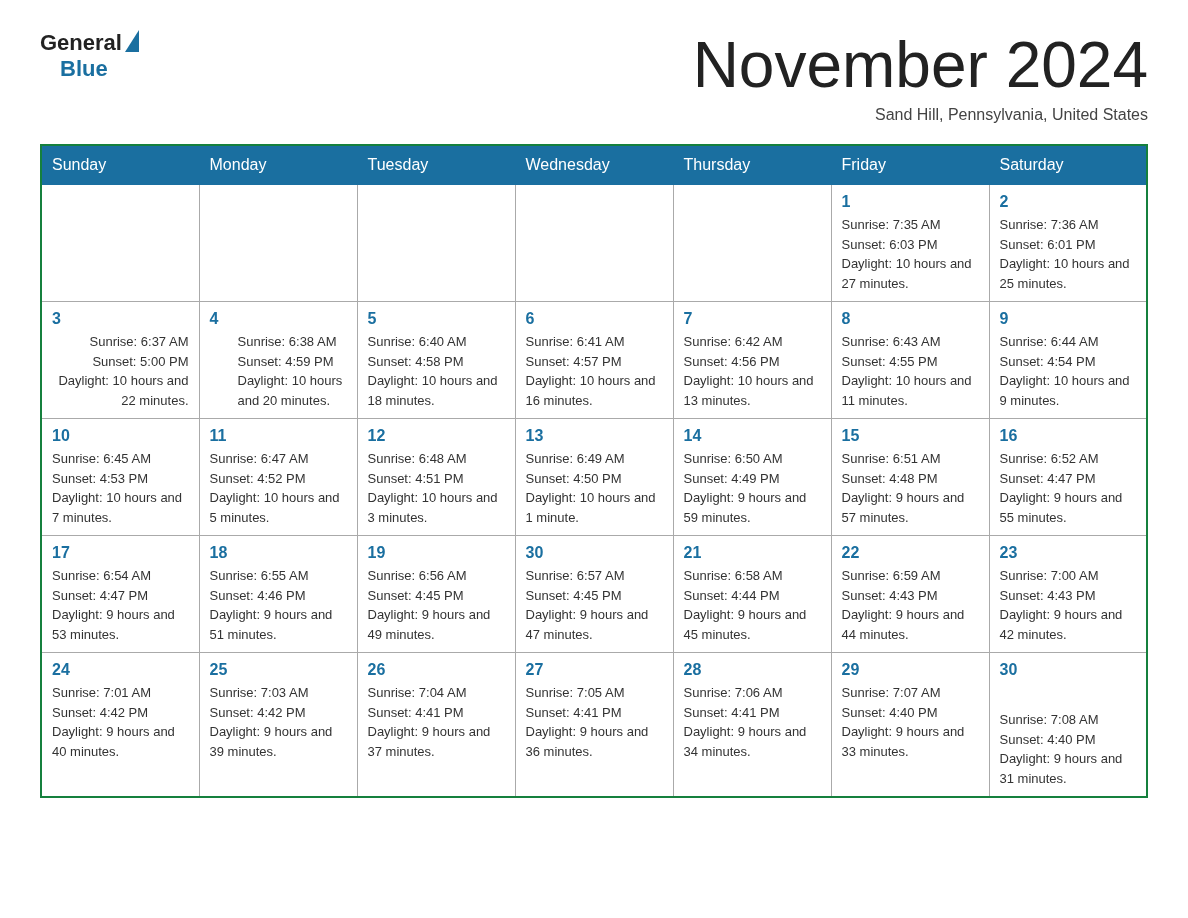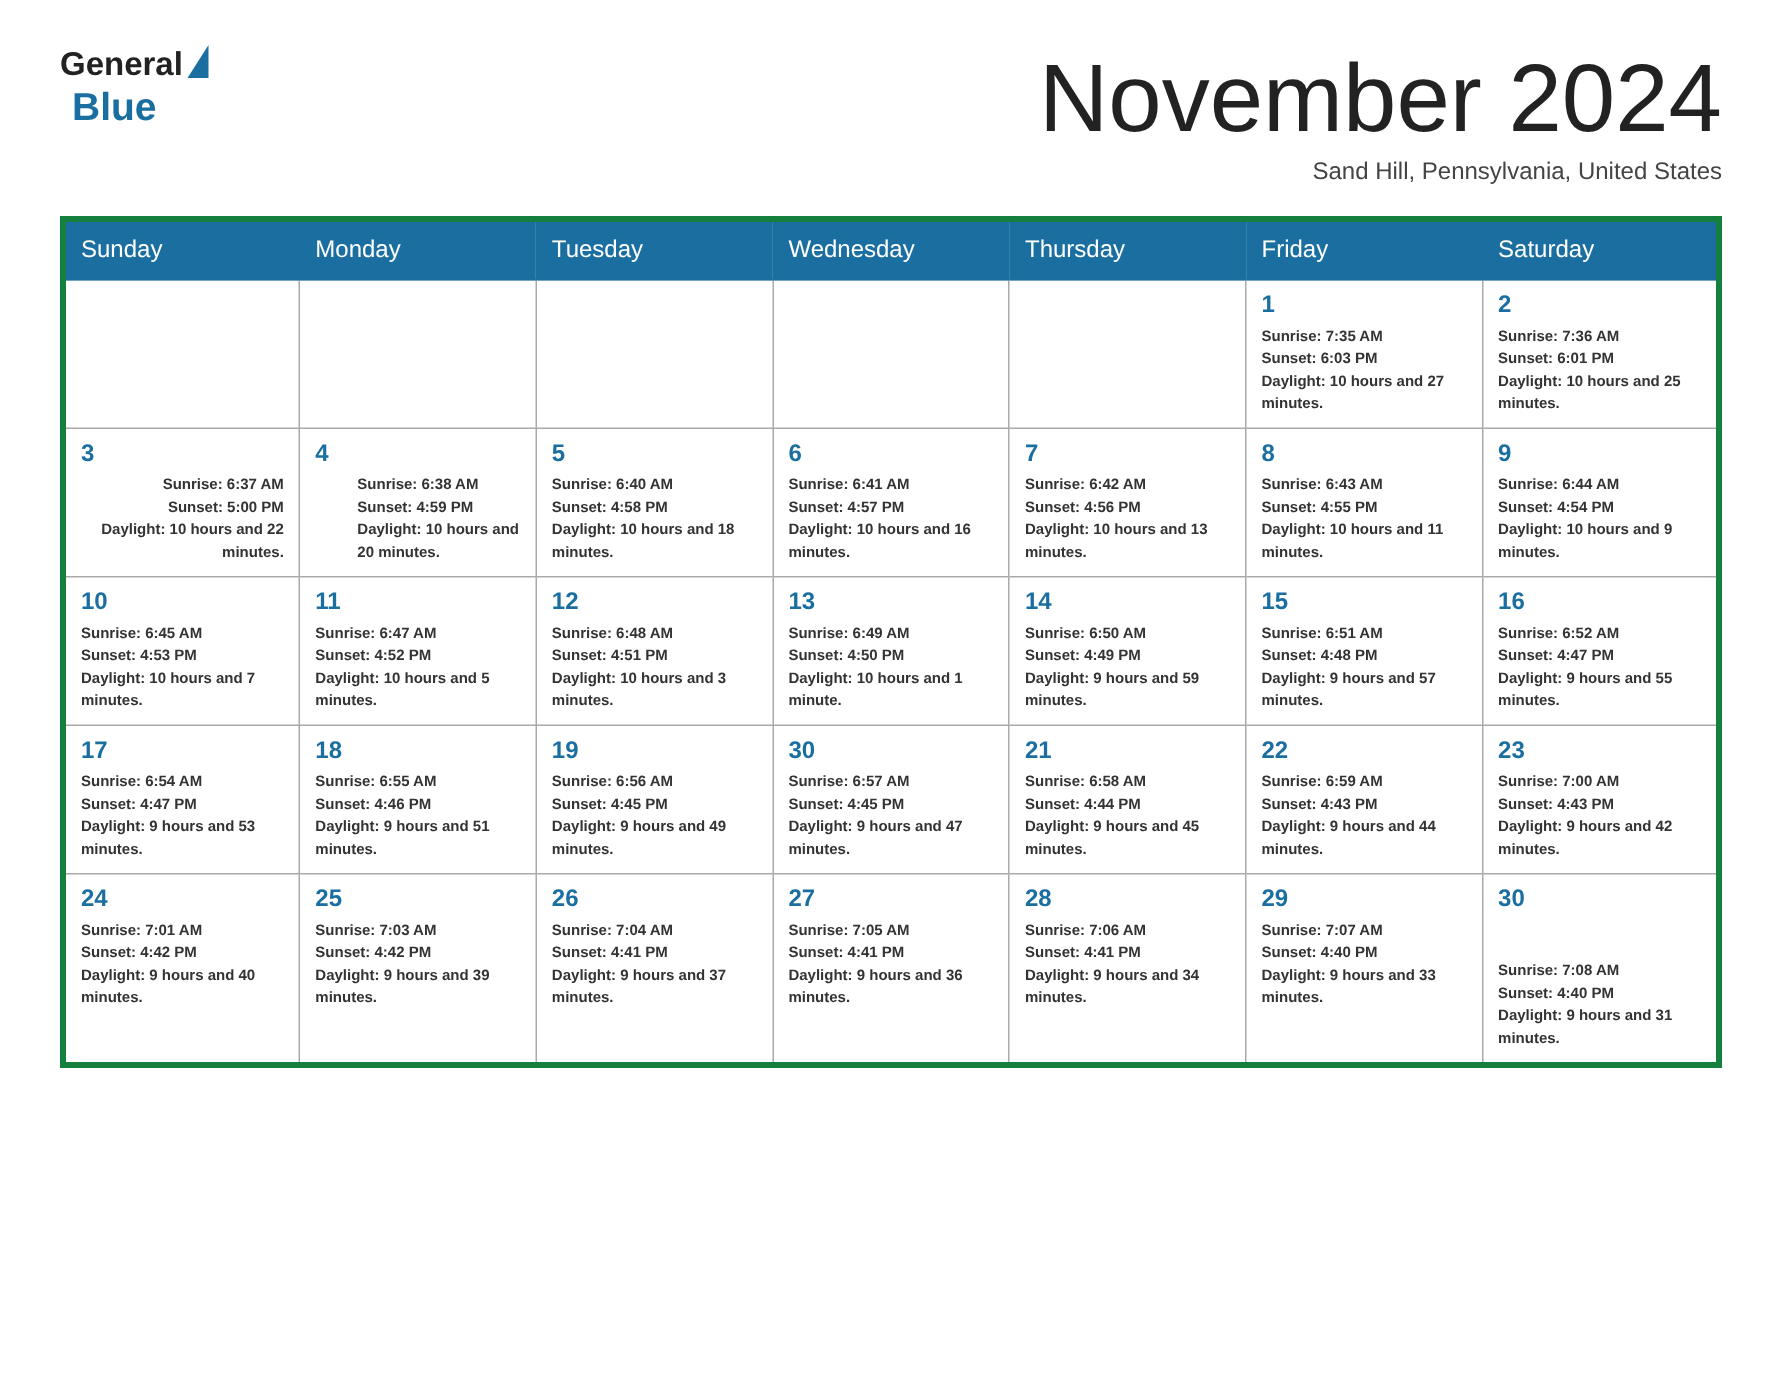--- a/index.html
+++ b/index.html
@@ -33,43 +33,43 @@
     }
     .logo-triangle {
       width: 0;
       height: 0;
       border-left: 14px solid transparent;
       border-bottom: 22px solid #1a6fa0;
       margin-left: 3px;
       margin-top: -4px;
     }
     .logo-blue {
-      font-size: 26px;
+      font-size: 22px;
       font-weight: bold;
       color: #1a6fa0;
-      margin-left: 8px;
+      margin-left: 20px;
     }
     .title-area {
       text-align: right;
     }
     .month-title {
       font-size: 64px;
       font-weight: normal;
       color: #222;
       line-height: 1.1;
     }
     .location-title {
       font-size: 16px;
       color: #444;
       margin-top: 6px;
     }
     .calendar {
       width: 100%;
       border-collapse: collapse;
-      border: 4px solid #15803d;
+      border: 2px solid #15803d;
     }
     .calendar th {
       background-color: #1a6fa0;
       color: #fff;
       padding: 10px 10px;
       font-size: 16px;
       font-weight: normal;
       text-align: left;
       border: 1px solid #1a6fa0;
     }
@@ -82,24 +82,23 @@
       font-size: 13px;
       color: #222;
     }
     .day-number {
       font-size: 16px;
       color: #1a6fa0;
       font-weight: bold;
       margin-bottom: 4px;
     }
     .day-info {
-      font-size: 10px;
+      font-size: 13px;
       color: #333;
       line-height: 1.5;
-      font-weight: bold;
     }
     .week-row td {
       background: #fff;
     }
     .week-row:nth-child(odd) td {
       background: #fff;
     }
     .empty-cell {
       background: #f9f9f9;
     }

